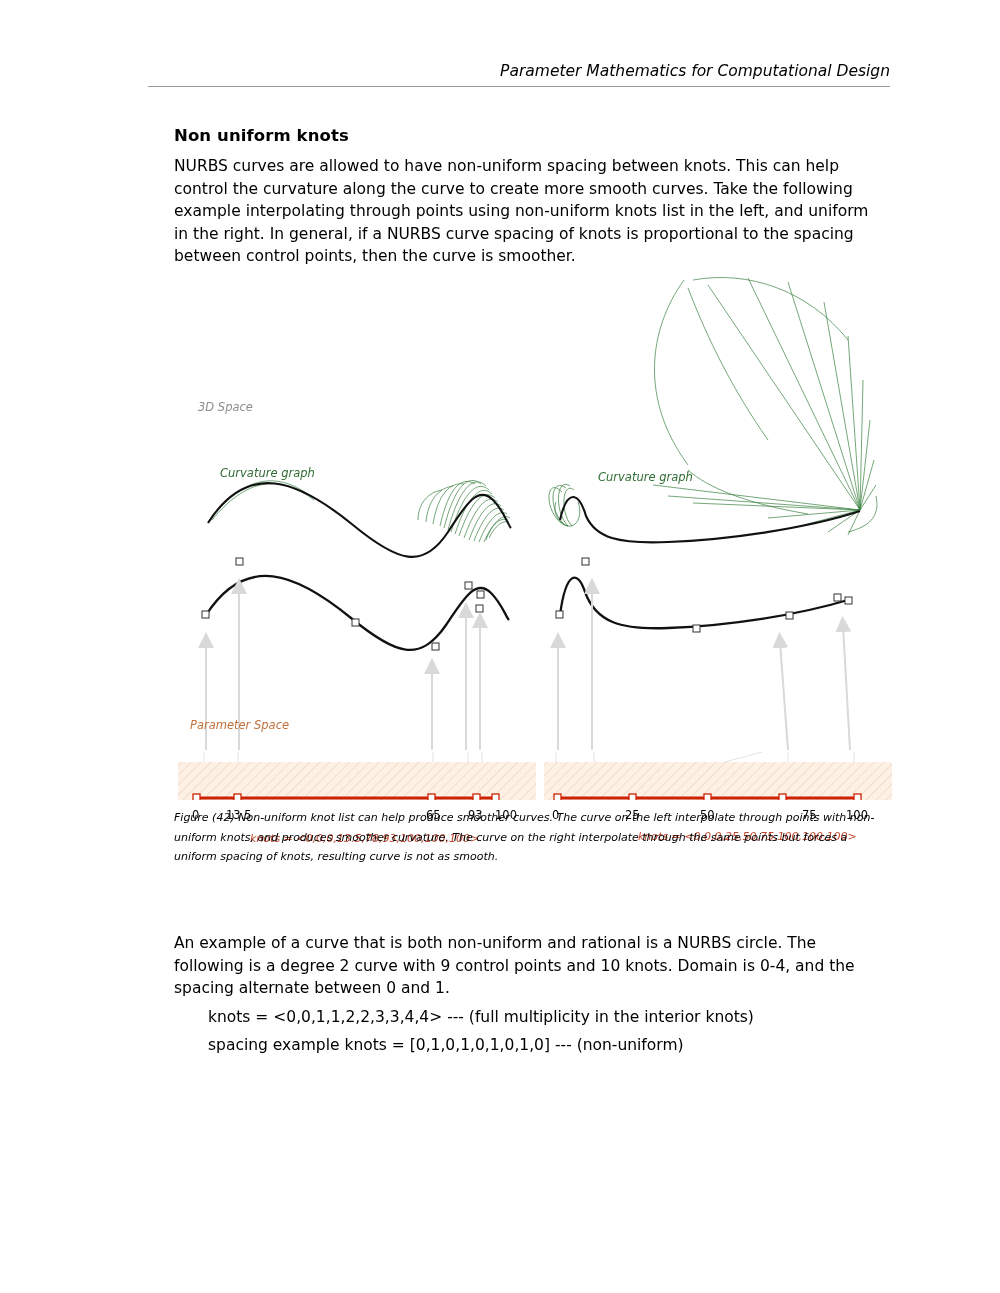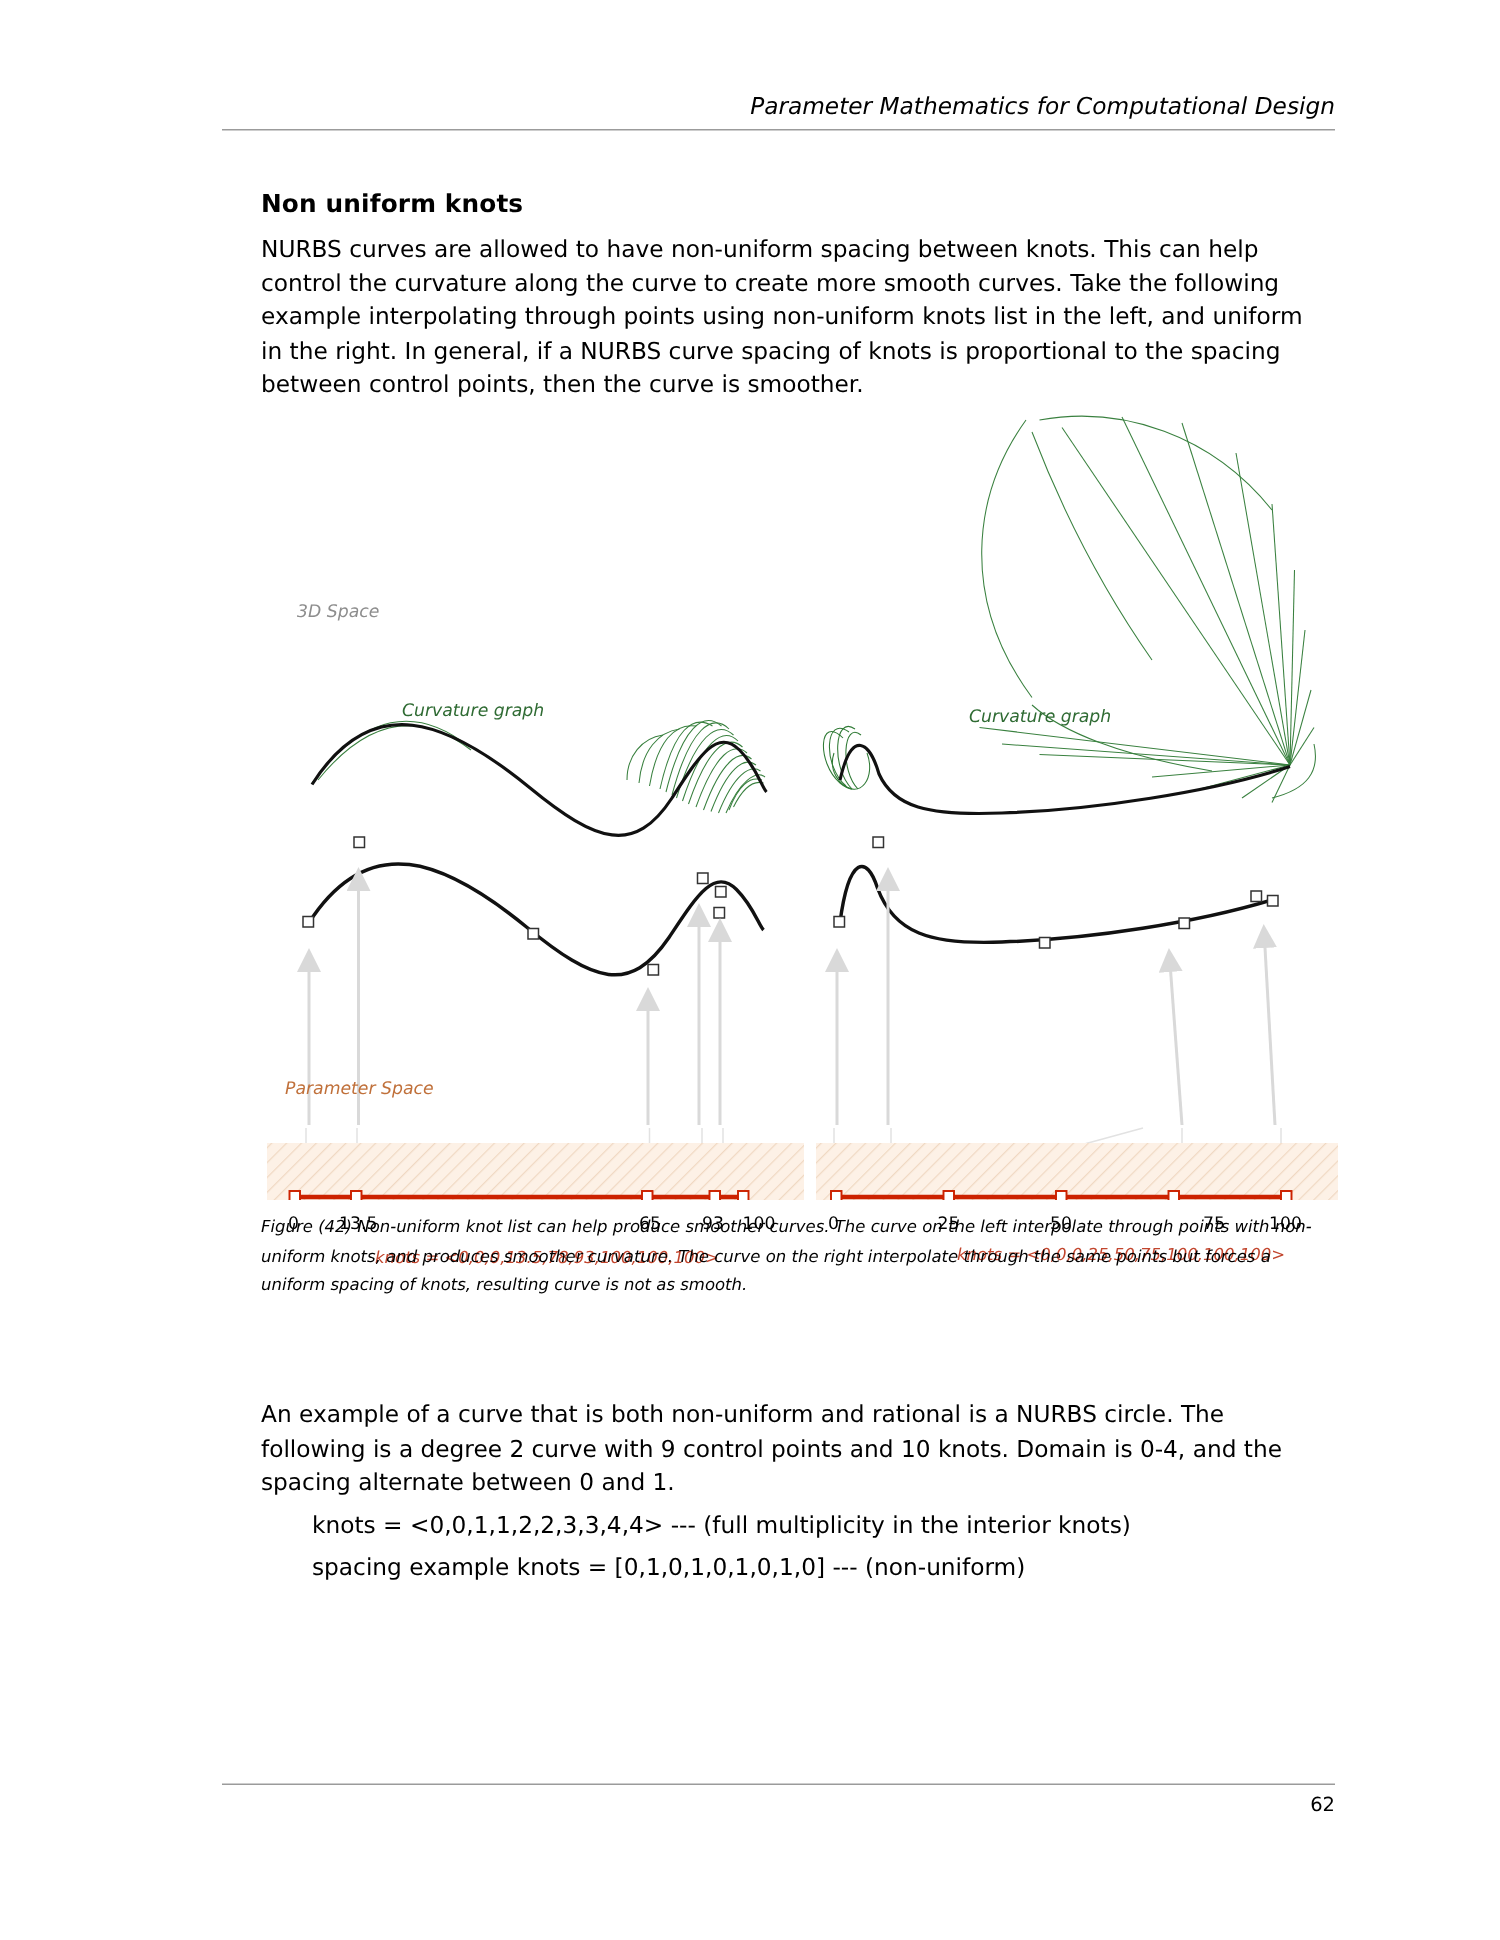--- a/index.html
+++ b/index.html
@@ -104,21 +104,21 @@
     margin-top: 6px !important;
   }
 
   
   .fig-label {
     position: absolute;
     font-style: italic;
     font-size: 11.5px;
   }
   .lbl-3d { color: #8d8d8d; }
-  .lbl-curv { color: #2f6b33; margin-left: 48px; }
+  .lbl-curv { color: #2f6b33; }
   .lbl-param { color: #c0703a; }
   .lbl-knots { color: #c2452d; font-size: 11px; }
   .axis-num { position: absolute; font-size: 11.5px; color: #000; }
 </style>
 </head>
 <body>
 
 <div class="page">
 
   <div class="header">Parameter Mathematics for Computational Design</div>
@@ -291,15 +291,14 @@
   </div>
 
   <div class="caption">Figure (42) Non-uniform knot list can help produce smoother curves. The curve on the left interpolate through points with non-uniform knots, and produces smoother curvature. The curve on the right interpolate through the same points but forces a uniform spacing of knots, resulting curve is not as smooth.</div>
 
   <div class="after-fig">
     <p>An example of a curve that is both non-uniform and rational is a NURBS circle. The following is a degree 2 curve with 9 control points and 10 knots. Domain is 0-4, and the spacing alternate between 0 and 1.</p>
     <p class="indent-line">knots = &lt;0,0,1,1,2,2,3,3,4,4&gt; --- (full multiplicity in the interior knots)</p>
     <p class="indent-line">spacing example knots = [0,1,0,1,0,1,0,1,0] --- (non-uniform)</p>
   </div>
 
-  <div class="footer">62</div>
 
 </div>
 
 </body></html>

